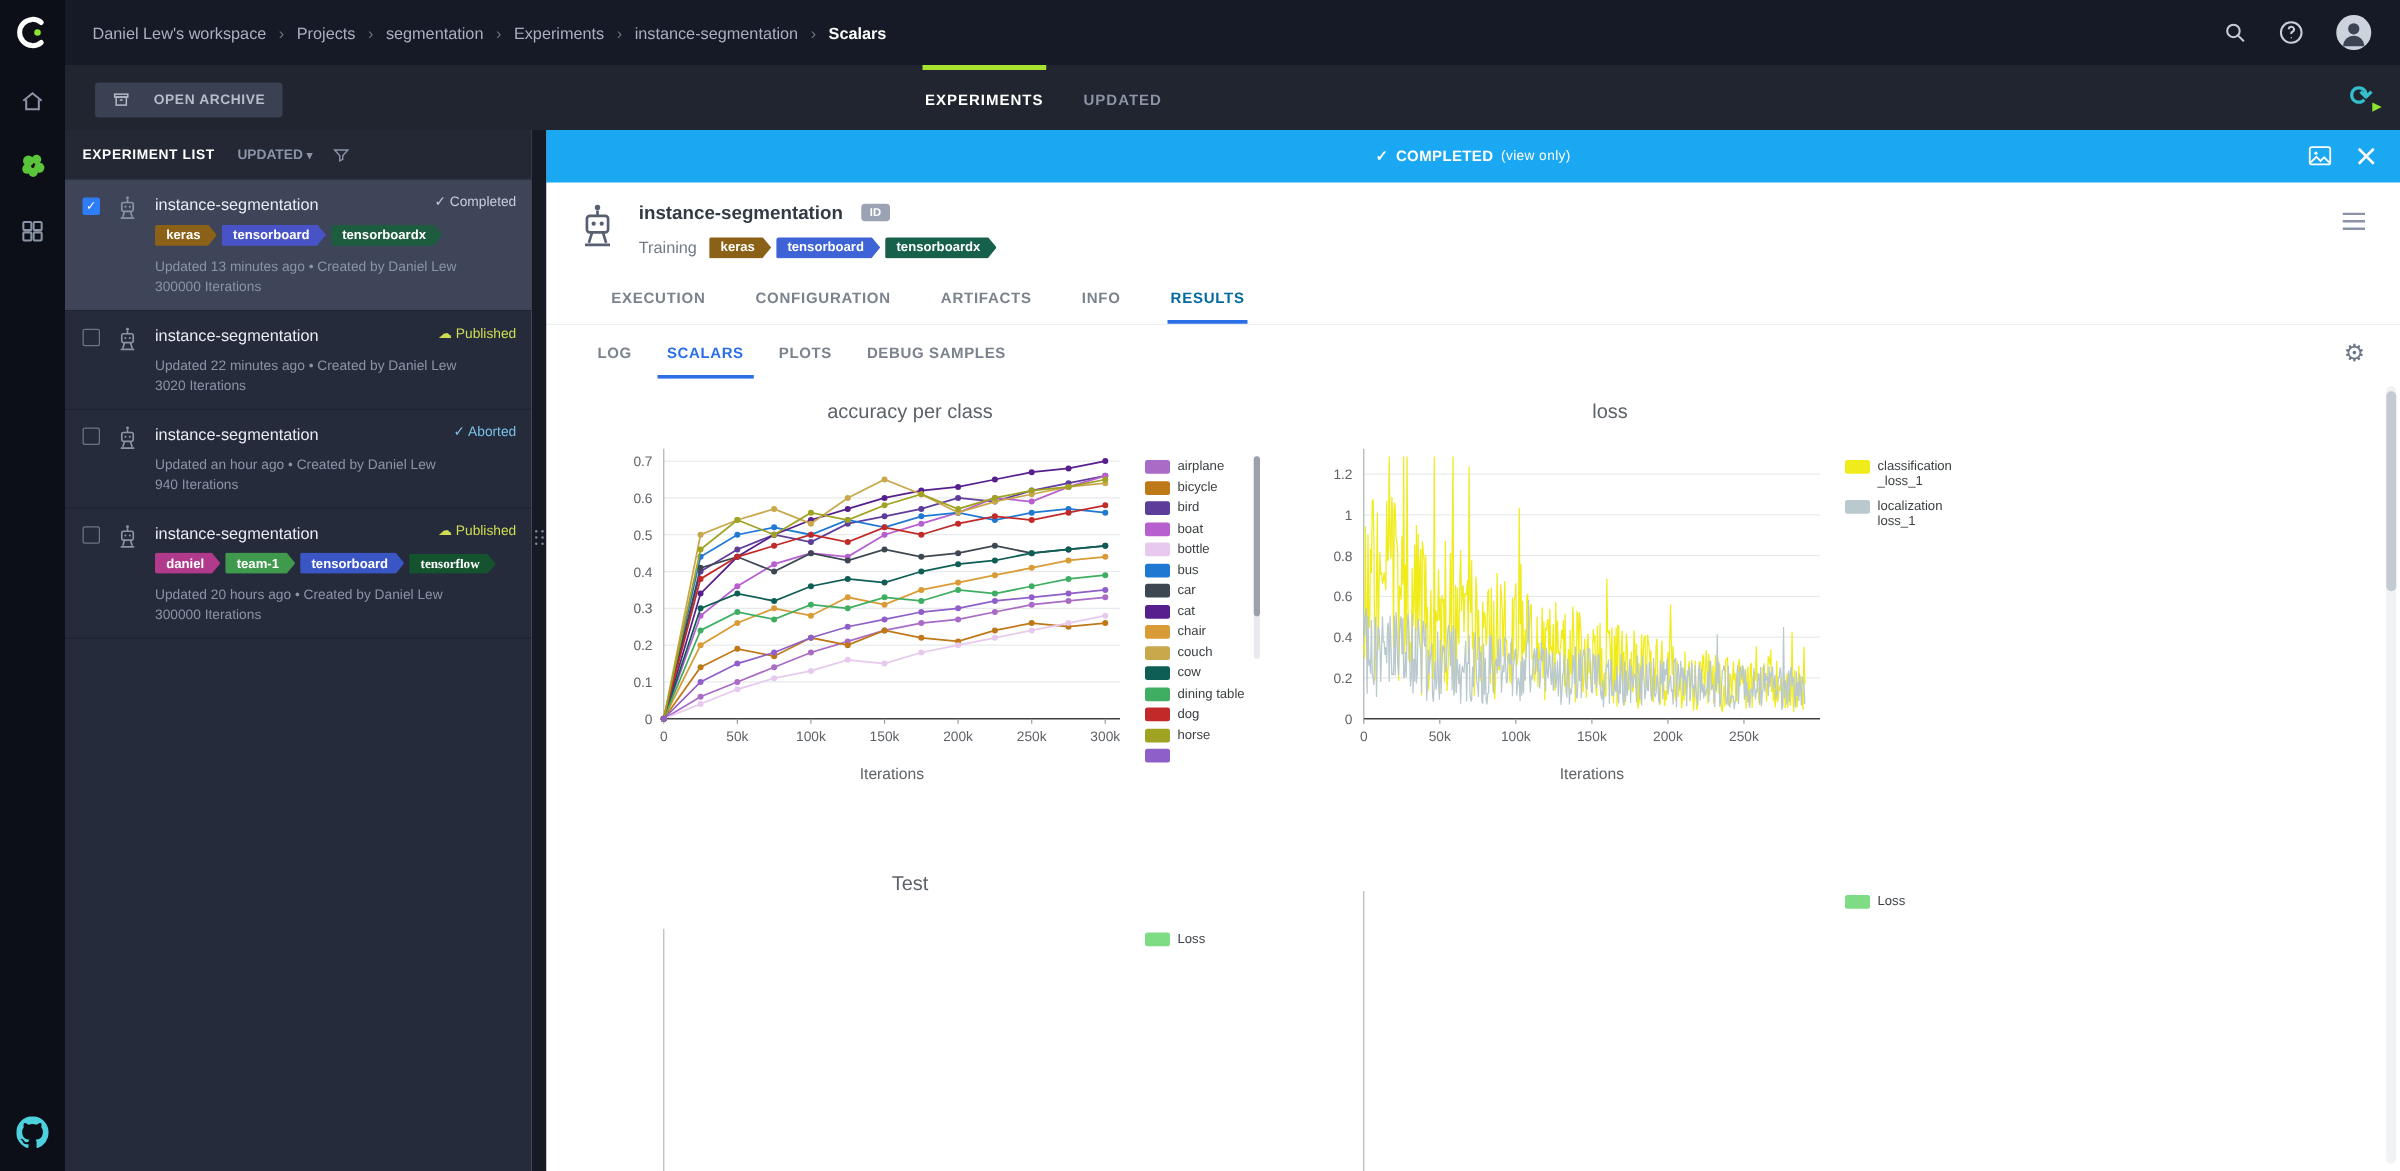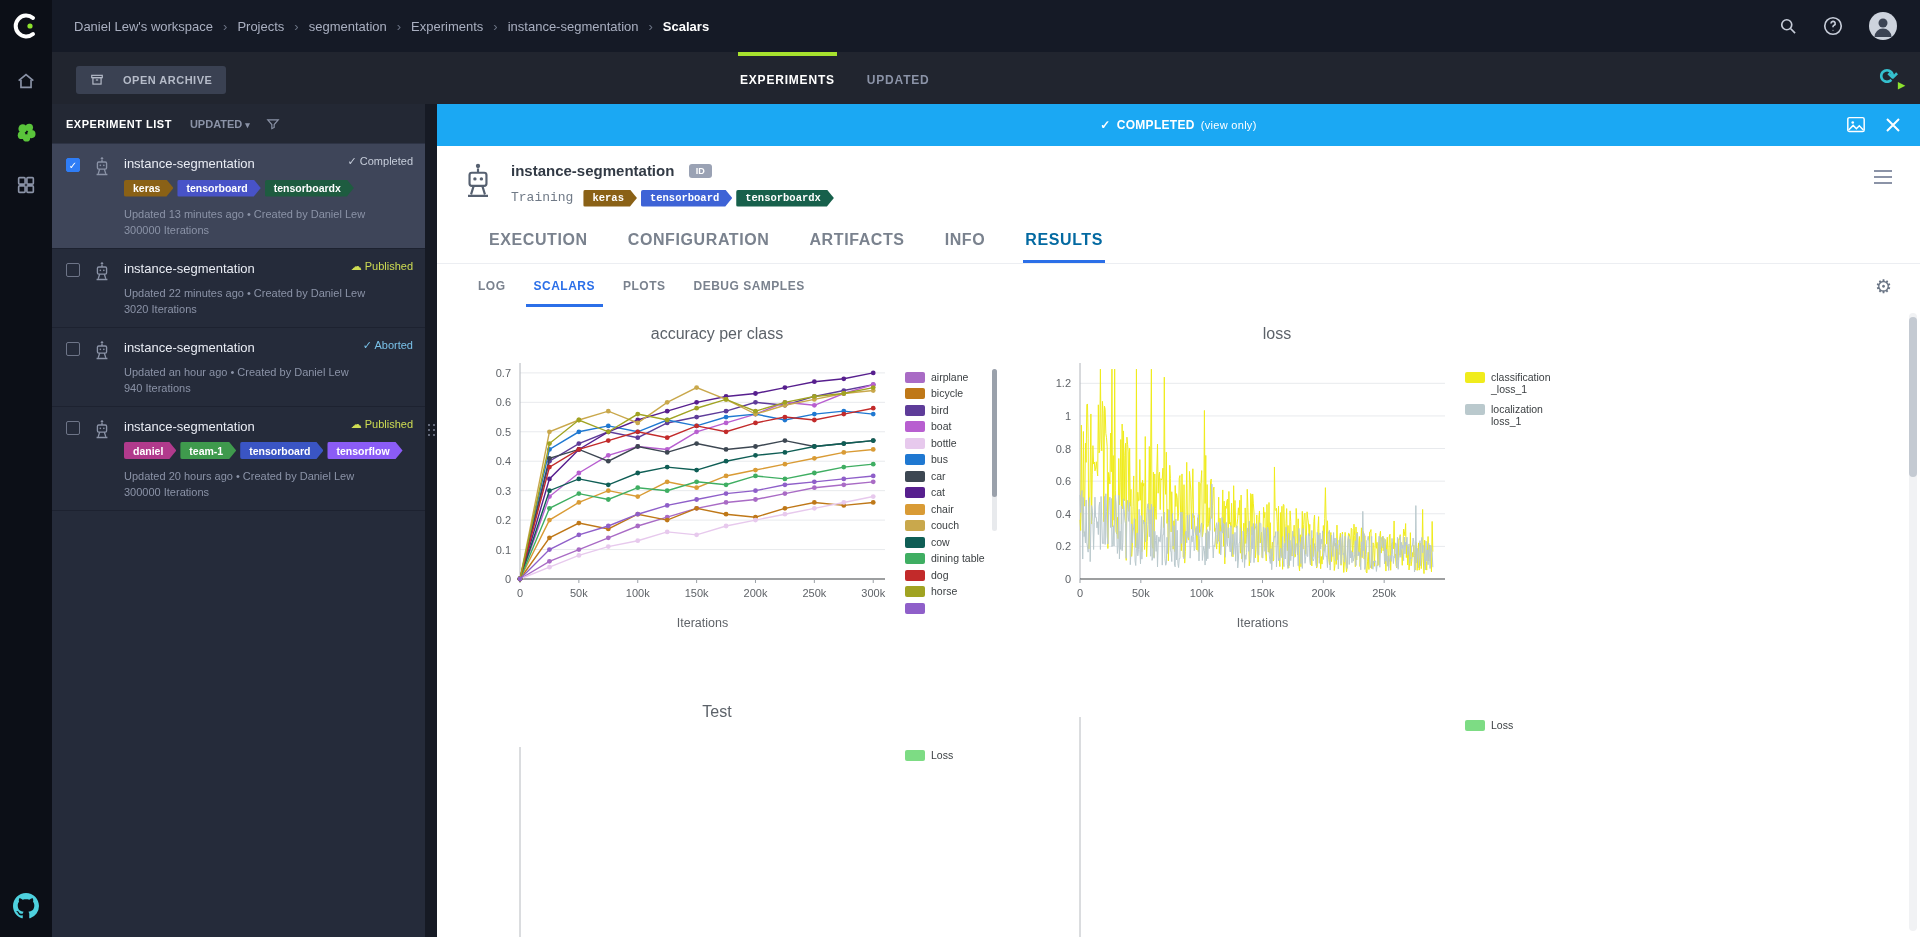--- a/index.html
+++ b/index.html
@@ -60,34 +60,34 @@
   .banner { height:42px; flex:none; background:#1ba8f3; position:relative; }
   .banner-text { position:absolute; inset:0; display:flex; align-items:center; justify-content:center; gap:6px; color:#fff; font-size:12px; font-weight:bold; letter-spacing:.3px; }
   .bt-note { font-weight:normal; font-size:11px; }
   .banner-icons { position:absolute; right:20px; top:0; height:100%; display:flex; align-items:center; gap:20px; }
   .banner-icons > span { cursor:pointer; display:flex; }
 
   .exp-header { display:flex; align-items:flex-start; padding:16px 24px 0 22px; position:relative; flex:none; }
   .exp-robot { margin-right:14px; flex:none; }
   .exp-title { font-size:15px; font-weight:bold; color:#323a45; }
   .id-badge { background:#9aa2b4; color:#fff; font-size:9px; font-weight:bold; padding:2px 7px; border-radius:3px; margin-left:10px; vertical-align:2px; cursor:pointer; }
-  .exp-sub-row { margin-top:8px; display:flex; align-items:center;font-family:Liberation Mono, monospace; }
+  .exp-sub-row { margin-top:8px; display:flex; align-items:center; }
   .exp-type { color:#707a87; font-size:13px; margin-right:10px; }
   .menu-icon { position:absolute; right:28px; top:24px; cursor:pointer; display:flex; }
 
   .tabs-row { display:flex; gap:36px; padding-left:50px; margin-top:14px; border-bottom:1px solid #eceef2; flex:none; }
-  .tab { font-size:16px; font-weight:bold; color:#7a828e; letter-spacing:.6px; padding:10px 2px 11px; border-bottom:3px solid transparent; cursor:pointer; }
+  .tab { font-size:12px; font-weight:bold; color:#7a828e; letter-spacing:.6px; padding:10px 2px 11px; border-bottom:3px solid transparent; cursor:pointer; }
   .tab.active { color:#0369a1; border-bottom-color:#2b6fe8; }
 
   .subtabs-row { display:flex; align-items:center; padding-left:33px; margin-top:5px; position:relative; flex:none; }
   .subtab { font-size:12px; font-weight:bold; color:#7a828e; letter-spacing:.5px; padding:10px 8px 11px; margin-right:12px; border-bottom:3px solid transparent; cursor:pointer; }
   .subtab.active { color:#2b6fe8; border-bottom-color:#2b6fe8; }
   .gear { position:absolute; right:28px; top:6px; font-size:19px; color:#6b7686; cursor:pointer; }
 
-  .charts { flex:1; position:relative; overflow:hidden; background:#fff; }
+  .charts { flex:1; position:relative; overflow:hidden; background:#fff;padding-left:11px; }
   .charts-grid { display:grid; grid-template-columns:560px 560px; }
   .chart-cell { padding-top:18px; }
   .chart-cell.partial { padding-top:48px; }
   .chart-title { text-align:center; font-size:16px; color:#5c6269; margin-bottom:12px; }
   .chart-row { display:flex; }
   .chart-row svg { flex:none; }
   .legend { width:96px; padding-top:16px; position:relative; margin-left:8px; }
   .legend-row { display:flex; align-items:flex-start; margin-bottom:4.5px; cursor:pointer; }
   .swatch { width:20px; height:11px; border-radius:2px; margin-right:6px; margin-top:1px; flex:none; }
   .legend-label { font-size:10.5px; color:#3c4043; line-height:12px; white-space:pre-line; }
@@ -260,21 +260,21 @@
         <span class="exp-icon"><svg width="20" height="22" viewBox="0 0 24 26" fill="none" stroke="#8b93a7" stroke-width="1.6">
             <circle cx="12" cy="2.6" r="1.4" fill="#8b93a7" stroke="none"></circle>
             <path d="M12 4.2V7"></path>
             <rect x="6.5" y="7" width="11" height="8.5" rx="1.5"></rect>
             <circle cx="10" cy="11" r="1" fill="#8b93a7" stroke="none"></circle>
             <circle cx="14.2" cy="11" r="1" fill="#8b93a7" stroke="none"></circle>
             <path d="M9.2 15.5 7.5 21M14.8 15.5 16.5 21M5.5 22h13"></path>
           </svg></span>
         <div class="exp-body">
           <div class="exp-name">instance-segmentation</div>
-          <div class="tag-row"><span class="tag" style="background: rgb(177, 58, 140);">daniel</span><span class="tag" style="background: rgb(63, 154, 77);">team-1</span><span class="tag" style="background: rgb(58, 85, 196);">tensorboard</span><span class="tag" style="background: #8b5cf6;">tensorflow</span></div>
+          <div class="tag-row"><span class="tag" style="background: rgb(177, 58, 140);">daniel</span><span class="tag" style="background: rgb(63, 154, 77);">team-1</span><span class="tag" style="background: rgb(58, 85, 196);">tensorboard</span><span class="tag" style="background: #14532d; font-family: Liberation Serif, serif;">tensorflow</span></div>
           <div class="exp-meta first">Updated 20 hours ago • Created by Daniel Lew</div>
           <div class="exp-meta">300000 Iterations</div>
         </div>
         <div class="exp-status" style="color: rgb(207, 221, 83);">☁ Published</div>
       </div>
     </div>
 </section>
 
 <div class="divider">
   <div class="grip">

